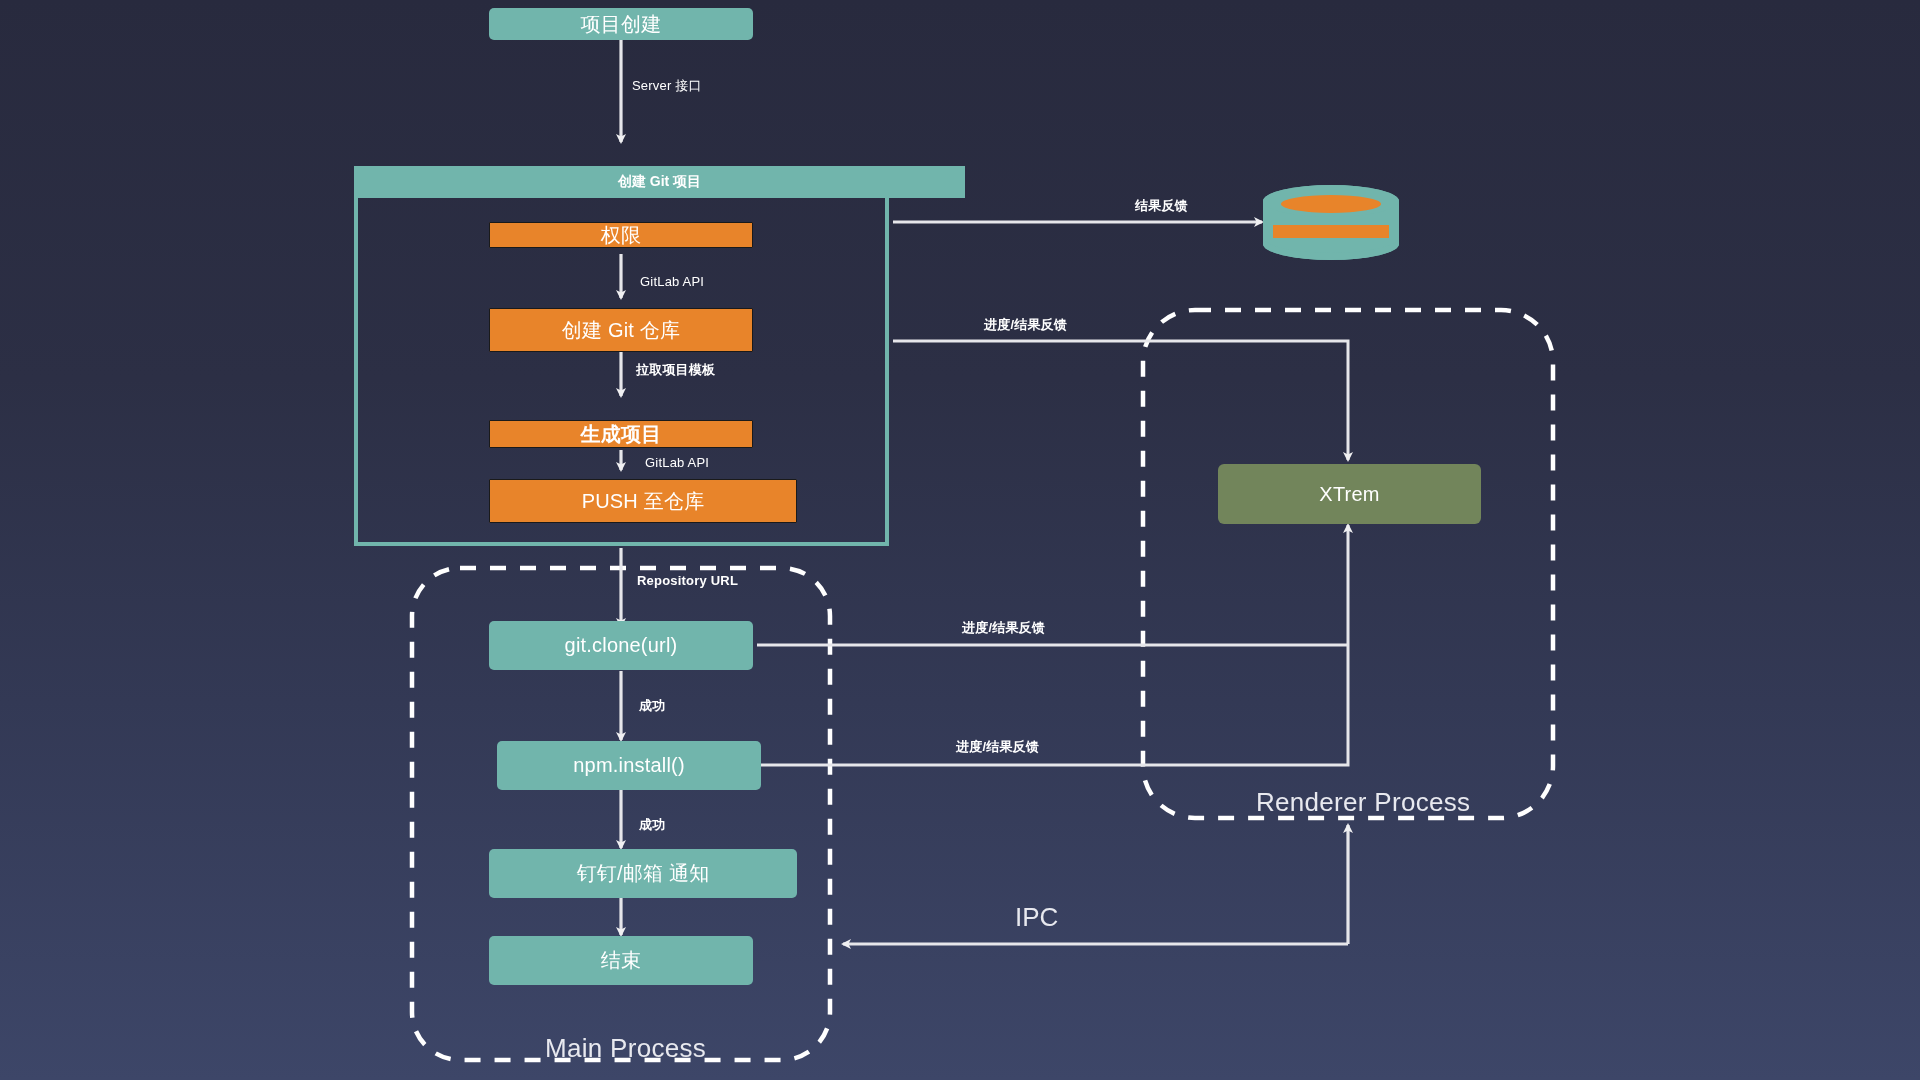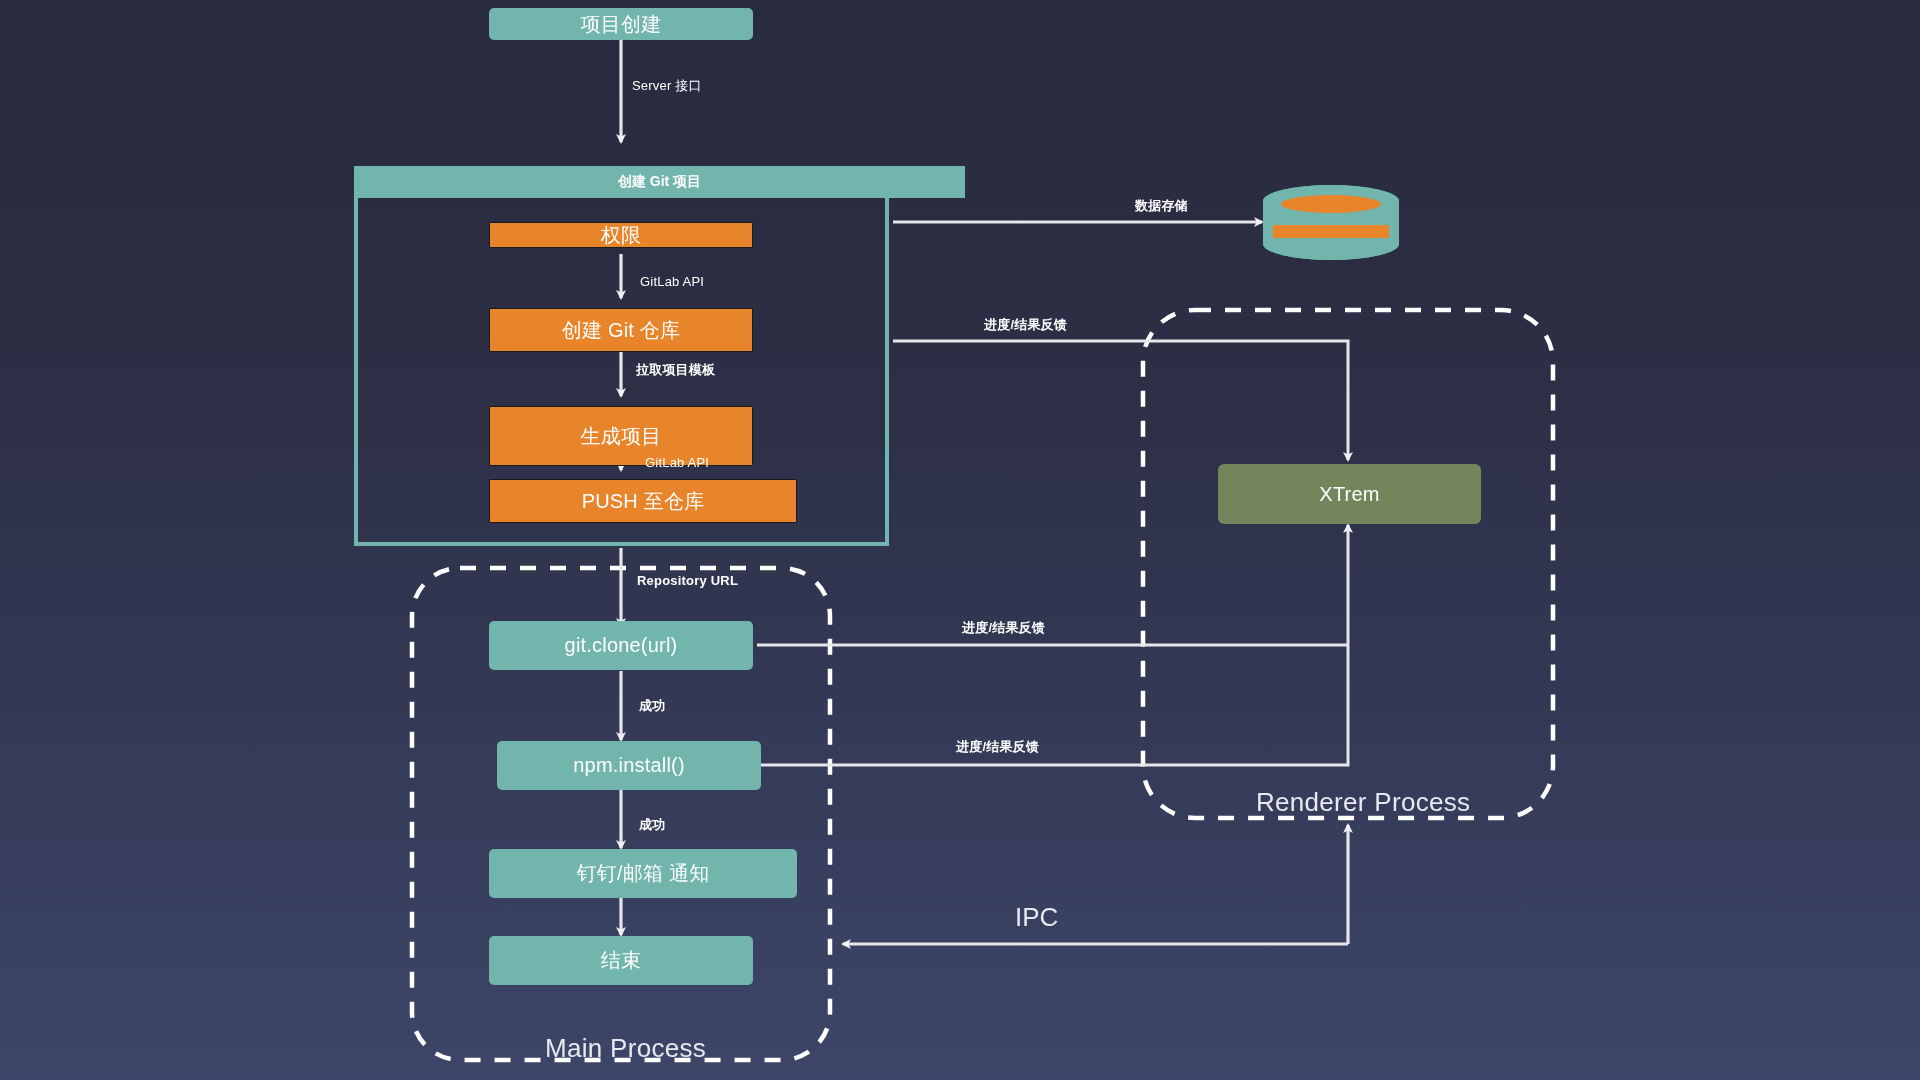--- a/index.html
+++ b/index.html
@@ -149,21 +149,21 @@
   <div class="group-teal-body" style="left:354px; top:179px; width:535px; height:367px;"></div>
 
   <div class="node node-orange" style="left:489px; top:222px; width:264px; height:26px;">
     <span>权限</span>
   </div>
 
   <div class="node node-orange" style="left:489px; top:308px; width:264px; height:44px;">
     <span>创建 Git 仓库</span>
   </div>
 
-  <div class="node node-orange" style="left:489px; top:406px; width:264px; height:60px;">
+  <div class="node node-orange" style="left:489px; top:420px; width:264px; height:28px;font-weight:bold;">
     <span>生成项目</span>
   </div>
 
   <div class="node node-orange" style="left:489px; top:479px; width:308px; height:44px;">
     <span>PUSH 至仓库</span>
   </div>
 
   <div class="db-cylinder" style="left:1261px; top:185px; width:140px; height:75px;">
     <svg width="140" height="75" viewBox="0 0 140 75">
       <path d="M2,16 a68,16 0 0 1 136,0 L138,59 a68,16 0 0 1 -136,0 Z" fill="#71b5ac"></path>
@@ -204,21 +204,21 @@
 
   <div class="edge-label" style="left:636px; top:361px;">
     <span>拉取项目模板</span>
   </div>
 
   <div class="edge-label plain" style="left:645px; top:455px;">
     <span>GitLab API</span>
   </div>
 
   <div class="edge-label" style="left:1135px; top:197px;">
-    <span>数据存储</span>
+    <span>结果反馈</span>
   </div>
 
   <div class="edge-label" style="left:984px; top:316px;">
     <span>进度/结果反馈</span>
   </div>
 
   <div class="edge-label" style="left:637px; top:573px;">
     <span>Repository URL</span>
   </div>
 

